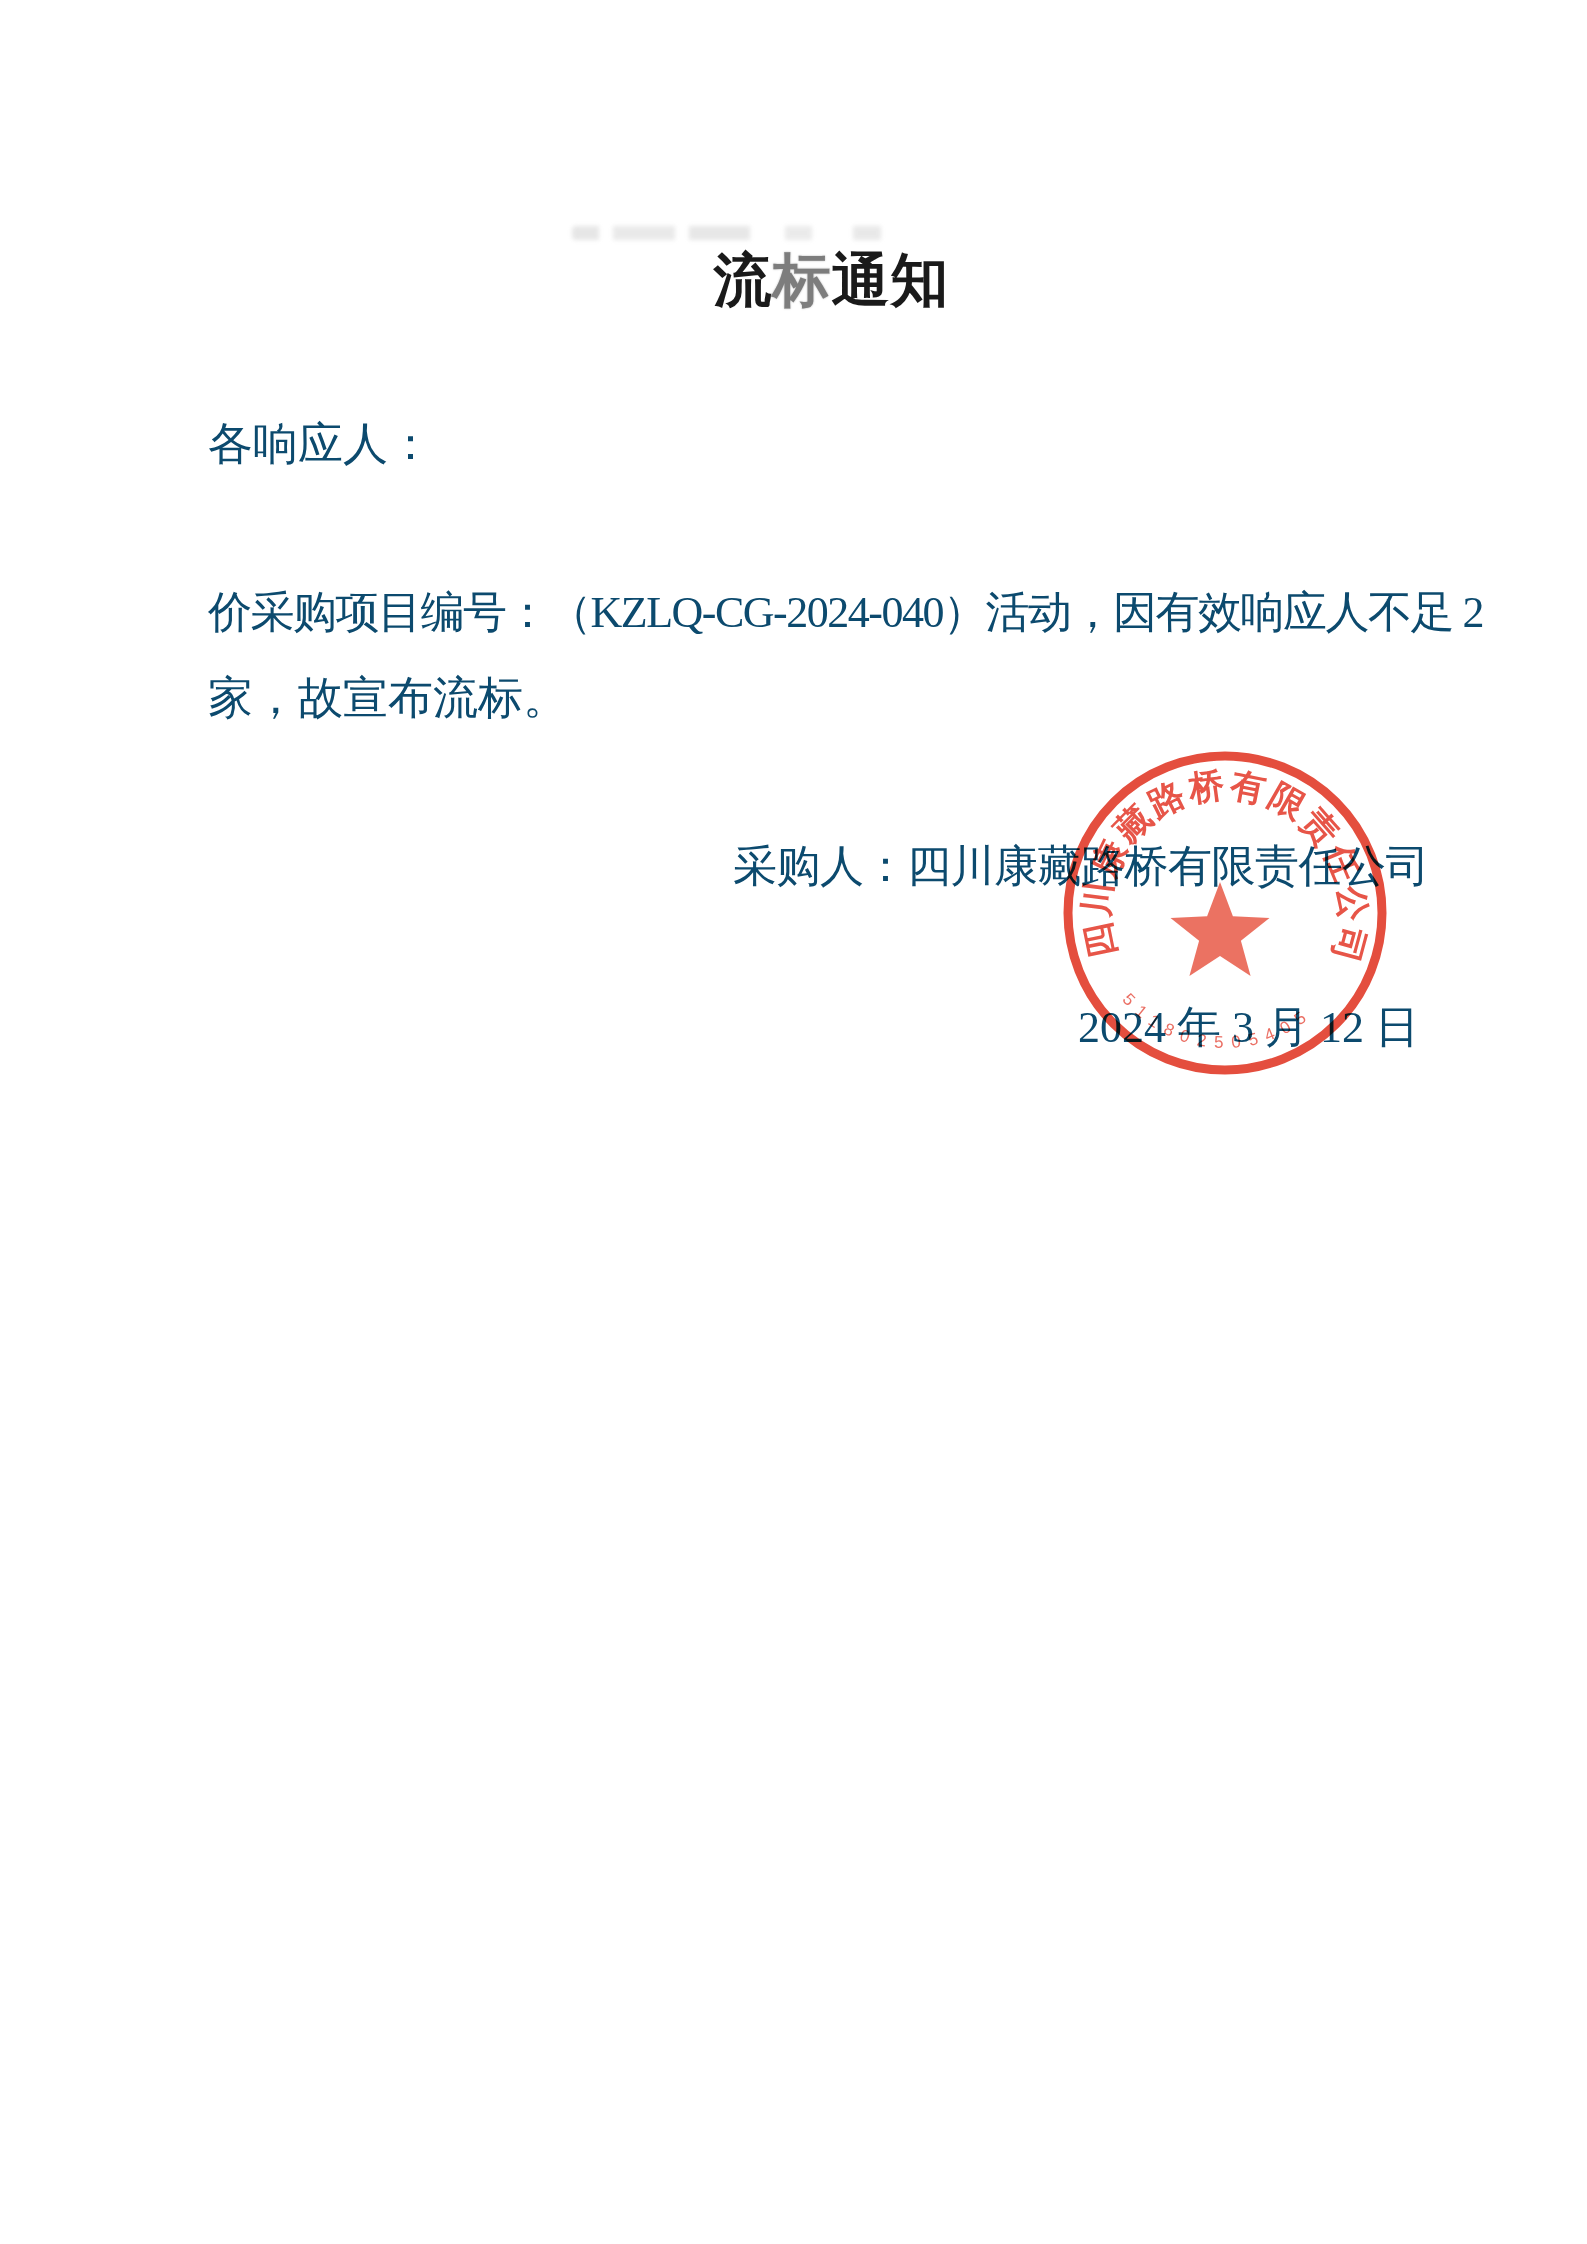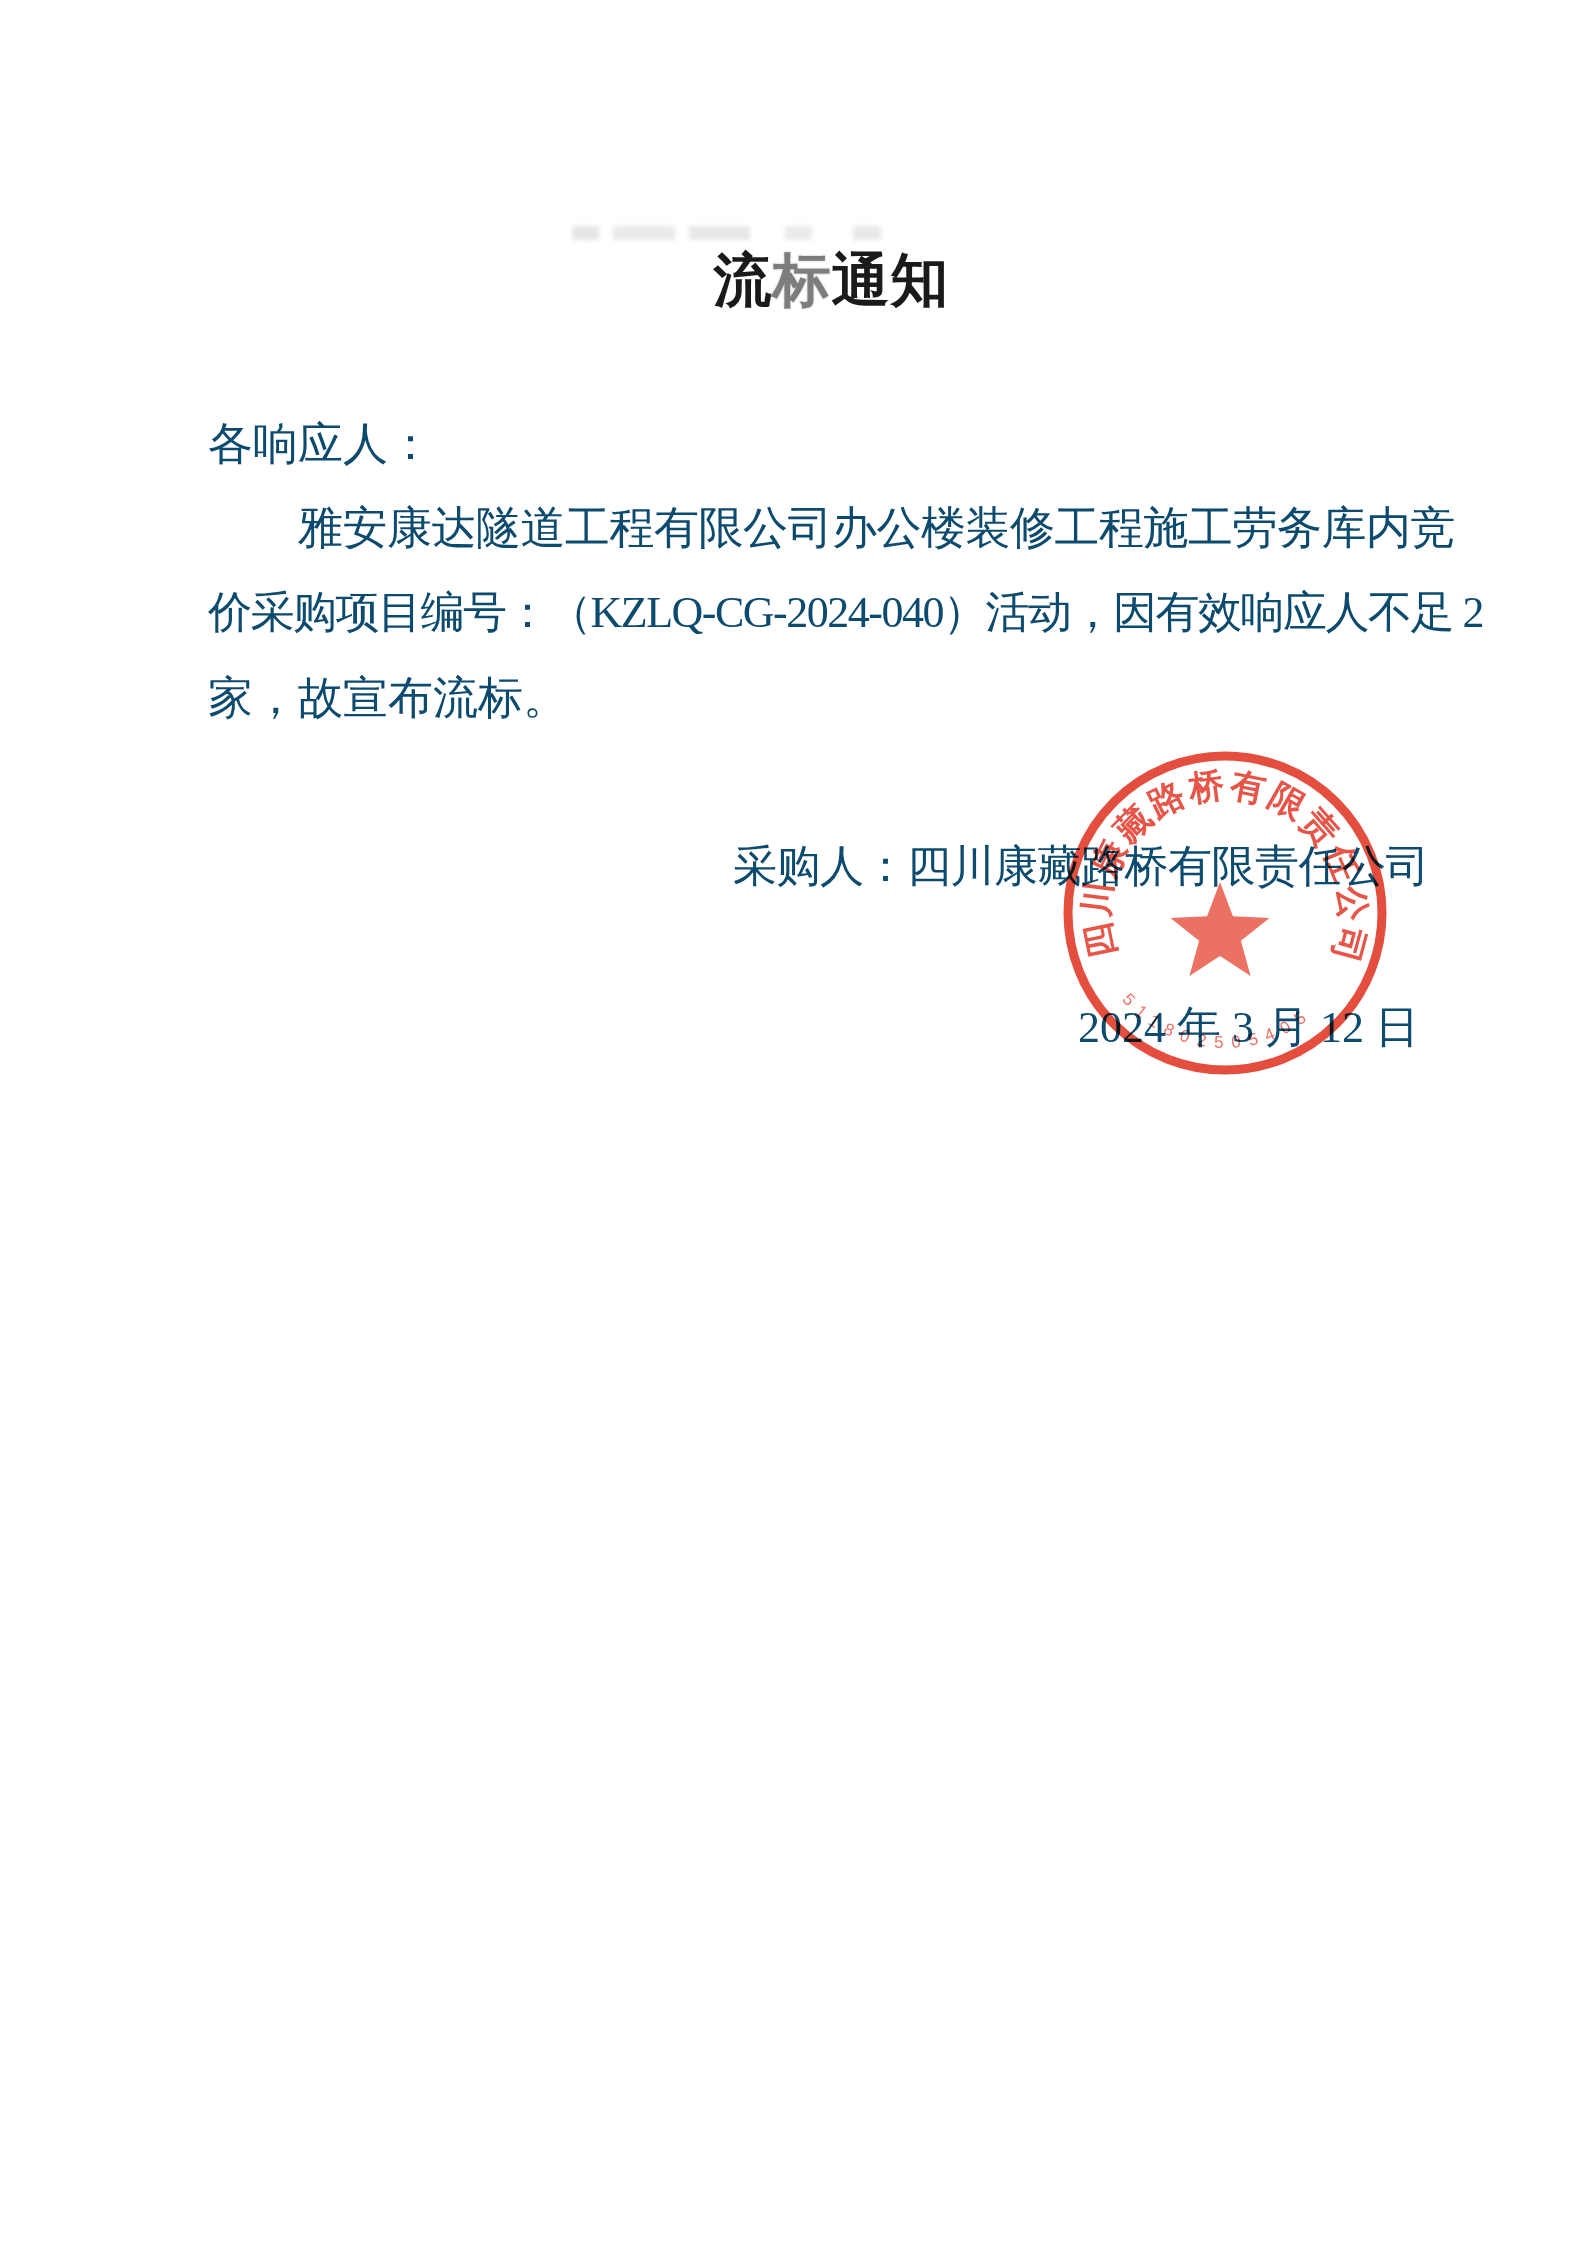--- a/index.html
+++ b/index.html
@@ -83,21 +83,20 @@
 <body>
 
 <div class="page">
 
   <div class="scan-smudge"></div>
 
   <h1 class="title"><span>流</span><span class="faded">标</span><span>通知</span></h1>
 
   <div class="bodytext salutation">各响应人：</div>
 
-  <div class="bodytext line1">雅安康达隧道工程有限公司办公楼装修工程施工劳务库内竞</div>
 
   <div class="bodytext line2">价采购项目编号：（KZLQ-CG-2024-040）活动，因有效响应人不足 2</div>
 
   <div class="bodytext line3">家，故宣布流标。</div>
 
   <div class="bodytext signature">采购人：四川康藏路桥有限责任公司</div>
 
   <div class="bodytext dateline">2024 年 3 月 12 日</div>
 
   <div class="stamp">

